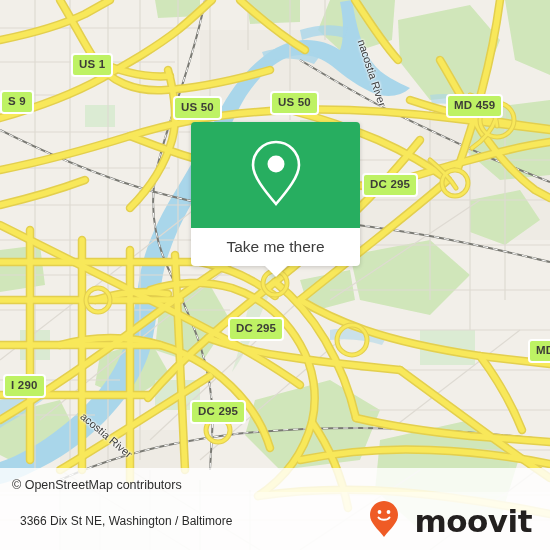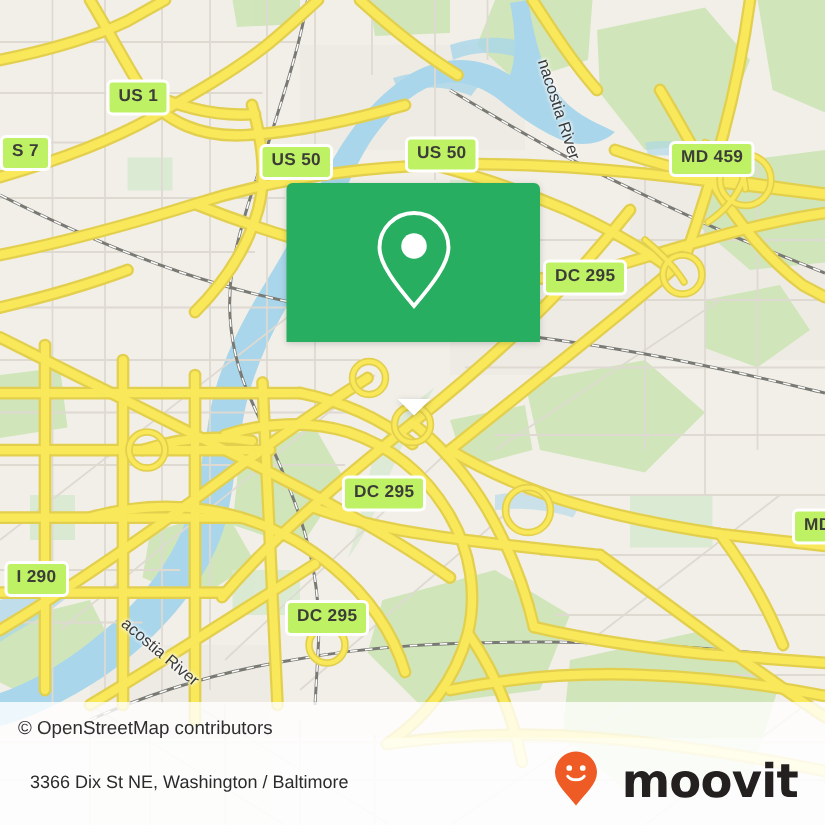--- a/index.html
+++ b/index.html
@@ -416,21 +416,21 @@
             <path d="M472 148 C484 140 492 130 496 118"></path>
             <path d="M430 160 C442 170 450 178 456 188"></path>
           </g>
         </g>
 
       </g>
     </svg>
   </div>
 
   <div id="shield-layer">
-      <div class="shield" style="left: 0px; top: 90px;">S 7</div>
+      <div class="shield" style="left: 0px; top: 90px;">S 9</div>
       <div class="shield" style="left: 71px; top: 53px;">US 1</div>
       <div class="shield" style="left: 173px; top: 96px;">US 50</div>
       <div class="shield" style="left: 270px; top: 91px;">US 50</div>
       <div class="shield" style="left: 446px; top: 94px;">MD 459</div>
       <div class="shield" style="left: 362px; top: 173px;">DC 295</div>
       <div class="shield" style="left: 228px; top: 317px;">DC 295</div>
       <div class="shield" style="left: 3px; top: 374px;">I 290</div>
       <div class="shield" style="left: 190px; top: 400px;">DC 295</div>
       <div class="shield" style="left: 528px; top: 339px;">MD</div>
     </div>
@@ -441,20 +441,23 @@
     </div>
 
   <div id="callout">
     <div id="callout-top">
       <span>
         <svg width="56" height="70" viewBox="0 0 56 70" xmlns="http://www.w3.org/2000/svg">
           <path d="M28 4 C15.3 4 5 14.3 5 27 C5 38 16 52 28 66 C40 52 51 38 51 27 C51 14.3 40.7 4 28 4 Z" fill="none" stroke="#ffffff" stroke-width="2.6"></path>
           <circle cx="28" cy="26" r="8.5" fill="#ffffff"></circle>
         </svg>
       </span>
+    </div>
+    <div id="callout-bottom">
+      <span id="callout-label">Take me there</span>
     </div>
     <div id="callout-tail"></div>
   </div>
 
   <div id="attribution">
     <span id="attribution-text">© OpenStreetMap contributors</span>
   </div>
 
   <div id="bottombar">
     <span id="address">3366 Dix St NE, Washington / Baltimore</span>

